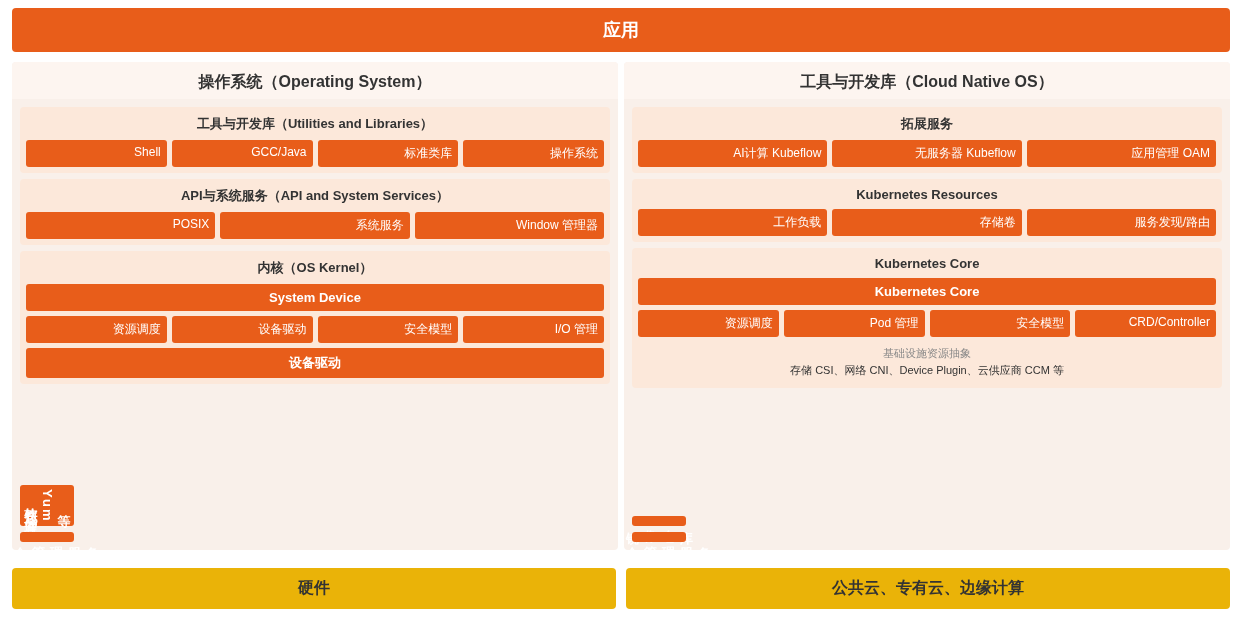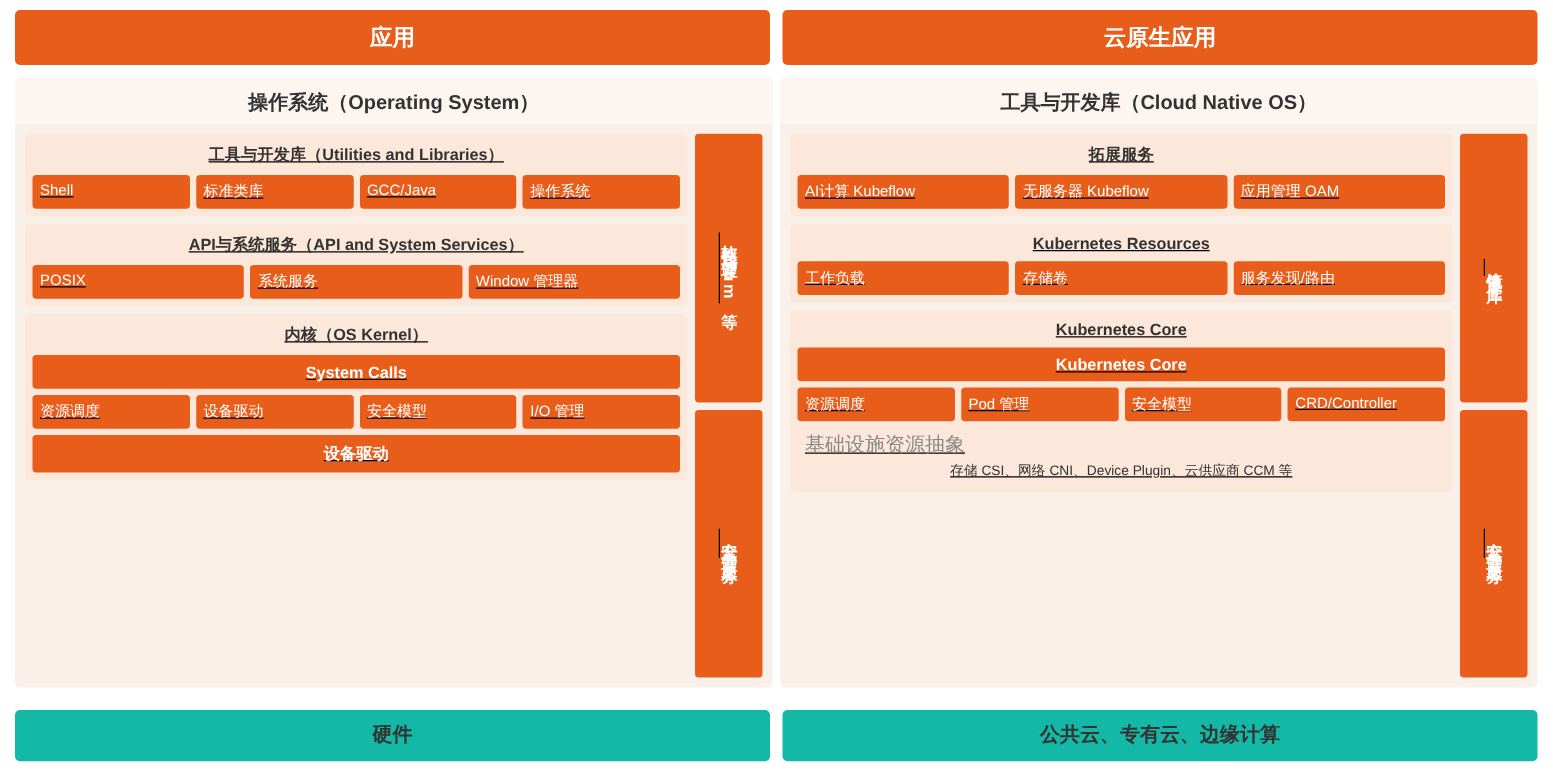--- a/index.html
+++ b/index.html
@@ -35,24 +35,23 @@
       padding: 10px 0 6px 0;
       font-size: 16px;
       font-weight: bold;
       color: #333;
       background: #fdf5f0;
     }
 
     .panel-body {
       flex: 1;
       display: flex;
-      flex-direction: row;
+      flex-direction: column;
       padding: 8px;
       gap: 6px;
-      text-decoration: underline;
     }
 
     .panel-content {
       flex: 1;
       display: flex;
       flex-direction: column;
       gap: 6px;
     }
 
     
@@ -100,21 +99,21 @@
     .row-items {
       display: flex;
       flex-direction: row;
       gap: 5px;
     }
 
     .item-box {
       background: #e85d1a;
       color: #fff;
       font-size: 12px;
-      text-align: left;
+      text-align: right;
       padding: 5px 6px;
       border-radius: 3px;
       flex: 1;
       font-weight: 500;
     }
 
     
     .full-orange {
       background: #e85d1a;
       color: #fff;
@@ -128,21 +127,21 @@
     
     .bottom-row {
       display: flex;
       flex-direction: row;
       gap: 10px;
       padding: 8px 12px;
     }
 
     .bottom-block {
       flex: 1;
-      background: #14b8a6;
+      background: #eab308;
       text-align: center;
       padding: 10px 11px;
       font-size: 16px;
       font-weight: bold;
       color: #333;
       border-radius: 4px;
     }
 
     
     .top-row {
@@ -166,63 +165,62 @@
     .infra-block {
       background: #fce8da;
       border-radius: 3px;
       padding: 4px 6px;
       font-size: 11px;
       color: #333;
       text-align: center;
     }
 
     .infra-title {
-      font-size: 16px;
+      font-size: 11px;
       color: #888;
-      text-align: left;
+      text-align: center;
       margin-bottom: 2px;
     }
   </style>
 </head>
 <body>
 
 <div class="top-row">
   <div class="top-block">应用</div>
-  <div class="top-block">云原生应用</div>
 </div>
 
 <div class="main-wrapper">
 
   <div class="panel">
     <div class="panel-title">操作系统（Operating System）</div>
     <div class="panel-body">
       <div class="panel-content">
 
         <div class="section">
           <div class="section-title">工具与开发库（Utilities and Libraries）</div>
           <div class="row-items">
             <div class="item-box">Shell</div>
+            <div class="item-box">GCC/Java</div>
             <div class="item-box">标准类库</div>
-            <div class="item-box">GCC/Java</div>
             <div class="item-box">操作系统</div>
           </div>
         </div>
 
         <div class="section">
           <div class="section-title">API与系统服务（API and System Services）</div>
           <div class="row-items">
             <div class="item-box">POSIX</div>
             <div class="item-box">系统服务</div>
             <div class="item-box">Window 管理器</div>
           </div>
         </div>
 
         <div class="section">
           <div class="section-title">内核（OS Kernel）</div>
-          <div class="full-orange">System Calls</div>
+          <div class="full-orange">System Device</div>
           <div class="row-items">
             <div class="item-box">资源调度</div>
             <div class="item-box">设备驱动</div>
             <div class="item-box">安全模型</div>
             <div class="item-box">I/O 管理</div>
           </div>
           <div class="full-orange">设备驱动</div>
         </div>
 
       </div>

